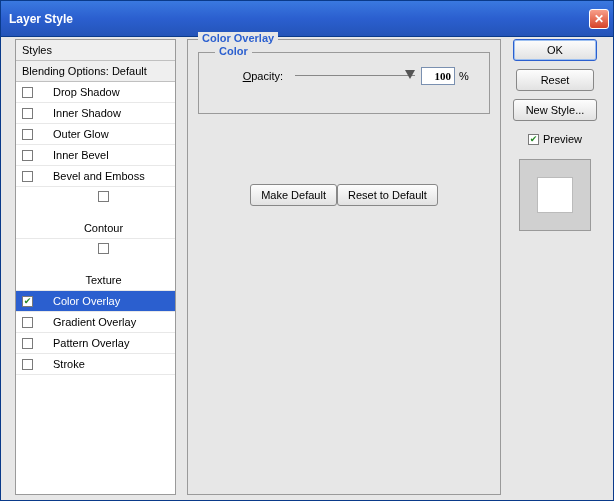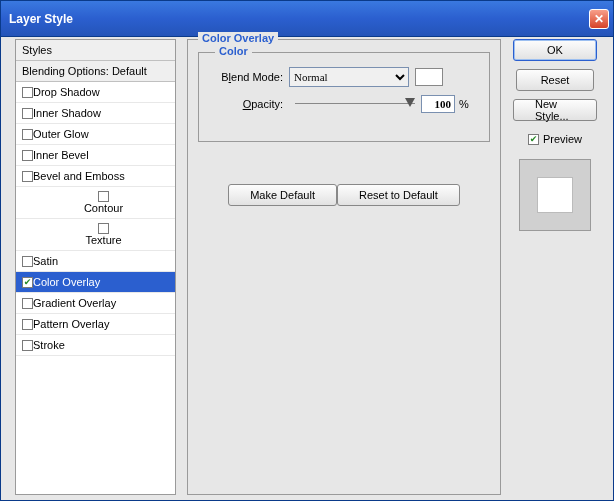--- a/index.html
+++ b/index.html
@@ -4,40 +4,40 @@
 <style>
   * { box-sizing: border-box; }
   body { margin: 0; font-family: Tahoma, sans-serif; font-size: 11px; background: #fff; }
   .window { width: 614px; height: 501px; border: 1px solid #0a3a8a; background: #e7e7e7; position: relative; }
   .titlebar { height: 36px; background: linear-gradient(to bottom, #3a79e0 0%, #2b5fcf 50%, #2454b8 100%); display: flex; align-items: center; padding: 0 4px 0 8px; color: #fff; font-weight: bold; font-size: 12px; border-bottom: 1px solid #0a3a8a; }
   .titlebar .title { flex: 1; }
   .close-btn { width: 20px; height: 20px; background: linear-gradient(to bottom, #f89f8a, #d64228); border: 1px solid #fff; border-radius: 3px; display: flex; align-items: center; justify-content: center; color: #fff; font-weight: bold; font-size: 12px; cursor: pointer; }
   .body { position: absolute; top: 24px; left: 0; right: 0; bottom: 0; padding: 10px; }
   .styles-list { position: absolute; left: 14px; top: 14px; width: 161px; height: 456px; border: 1px solid #9a9a9a; background: #fff; }
   .styles-header { padding: 4px 6px; border-bottom: 1px solid #c0c0c0; background: #efefef; }
-  .style-item { padding: 4px 6px; display: flex; align-items: center; gap: 0; cursor: pointer; border-bottom: 1px solid #e8e8e8; }
+  .style-item { padding: 4px 6px; display: flex; align-items: center; gap: 20px; cursor: pointer; border-bottom: 1px solid #e8e8e8; }
   .style-item.sub { padding-left: 22px; flex-direction: column; }
   .style-item.active { background: #2b5fcf; color: #fff; }
   .cb { width: 11px; height: 11px; border: 1px solid #7a7a7a; background: #fff; display: inline-flex; align-items: center; justify-content: center; font-size: 9px; line-height: 1; color: #2a8a2a; }
   .style-item.active .cb { background: #fff; }
   .fieldset { position: absolute; left: 186px; top: 14px; width: 314px; height: 456px; border: 1px solid #9a9a9a; }
   .fieldset .legend { position: absolute; top: -8px; left: 10px; background: #e7e7e7; padding: 0 4px; color: #2b5fcf; font-weight: bold; }
   .fieldset-inner { position: absolute; left: 10px; top: 12px; right: 10px; border: 1px solid #9a9a9a; padding: 14px 10px 20px 10px; }
   .fieldset-inner .legend2 { position: absolute; top: -8px; left: 16px; background: #e7e7e7; padding: 0 4px; color: #2b5fcf; font-weight: bold; }
   .row { display: flex; align-items: center; margin-bottom: 8px; }
   .lbl { width: 80px; text-align: right; padding-right: 6px; }
   .lbl .ul { text-decoration: underline; }
   select { font-family: Tahoma; font-size: 11px; height: 20px; width: 120px; border: 1px solid #7a90b0; background: #f0f0f0; }
   .swatch { width: 28px; height: 18px; border: 1px solid #888; background: #fff; margin-left: 6px; cursor: pointer; }
   .slider { position: relative; width: 120px; height: 14px; margin: 0 6px; }
   .slider .track { position: absolute; top: 6px; left: 0; right: 0; height: 1px; background: #888; }
   .slider .thumb { position: absolute; top: 1px; right: 0; width: 0; height: 0; border-left: 5px solid transparent; border-right: 5px solid transparent; border-top: 9px solid #555; }
   input.num { width: 34px; height: 18px; font-family: Tahoma; font-size: 11px; text-align: right; padding: 1px 3px; border: 1px solid #7a90b0; font-weight: bold; }
   .btnrow { display: flex; justify-content: center; margin-top: 26px; }
-  .btn { height: 22px; padding: 0 21px; border: 1px solid #888; background: linear-gradient(to bottom, #fdfdfd, #e2e2e2); border-radius: 3px; cursor: pointer; display: inline-flex; align-items: center; justify-content: center; min-width: 78px; }
+  .btn { height: 22px; padding: 0 10px; border: 1px solid #888; background: linear-gradient(to bottom, #fdfdfd, #e2e2e2); border-radius: 3px; cursor: pointer; display: inline-flex; align-items: center; justify-content: center; min-width: 78px; }
   .btn.wide { min-width: 88px; }
   .rightcol { position: absolute; right: 14px; top: 14px; width: 88px; display: flex; flex-direction: column; align-items: center; gap: 8px; }
   .btn.default { border: 1px solid #2b5fcf; box-shadow: 0 0 0 1px #9cbff0 inset; }
   .preview-cb { display: flex; align-items: center; gap: 4px; margin-top: 4px; }
   .preview-box { width: 72px; height: 72px; background: #d0d0d0; border: 1px solid #9a9a9a; display: flex; align-items: center; justify-content: center; margin-top: 6px; }
   .preview-inner { width: 36px; height: 36px; background: #fff; border: 1px solid #bbb; }
 </style>
 </head>
 <body>
 
@@ -74,24 +74,20 @@
             <span>Bevel and Emboss</span>
           </div>
           <div class="style-item sub">
             <span class="cb"></span>
             <span>Contour</span>
           </div>
           <div class="style-item sub">
             <span class="cb"></span>
             <span>Texture</span>
           </div>
-          <div class="style-item">
-            <span class="cb"></span>
-            <span>Satin</span>
-          </div>
           <div class="style-item active">
             <span class="cb">✔</span>
             <span>Color Overlay</span>
           </div>
           <div class="style-item">
             <span class="cb"></span>
             <span>Gradient Overlay</span>
           </div>
           <div class="style-item">
             <span class="cb"></span>
@@ -101,27 +97,20 @@
             <span class="cb"></span>
             <span>Stroke</span>
           </div>
         </div>
     </div>
 
     <div class="fieldset">
       <span class="legend">Color Overlay</span>
       <div class="fieldset-inner">
         <span class="legend2">Color</span>
-        <div class="row">
-          <span class="lbl"><span>B</span><span class="ul">l</span><span>end Mode:</span></span>
-          <select>
-            <option>Normal</option>
-          </select>
-          <div class="swatch"></div>
-        </div>
         <div class="row">
           <span class="lbl"><span></span><span class="ul">O</span><span>pacity:</span></span>
           <div class="slider">
             <div class="track"></div>
               <div class="thumb"></div>
           </div>
           <input class="num" value="100" style="">
           <span style="margin-left:4px">%</span>
         </div>
       </div>

